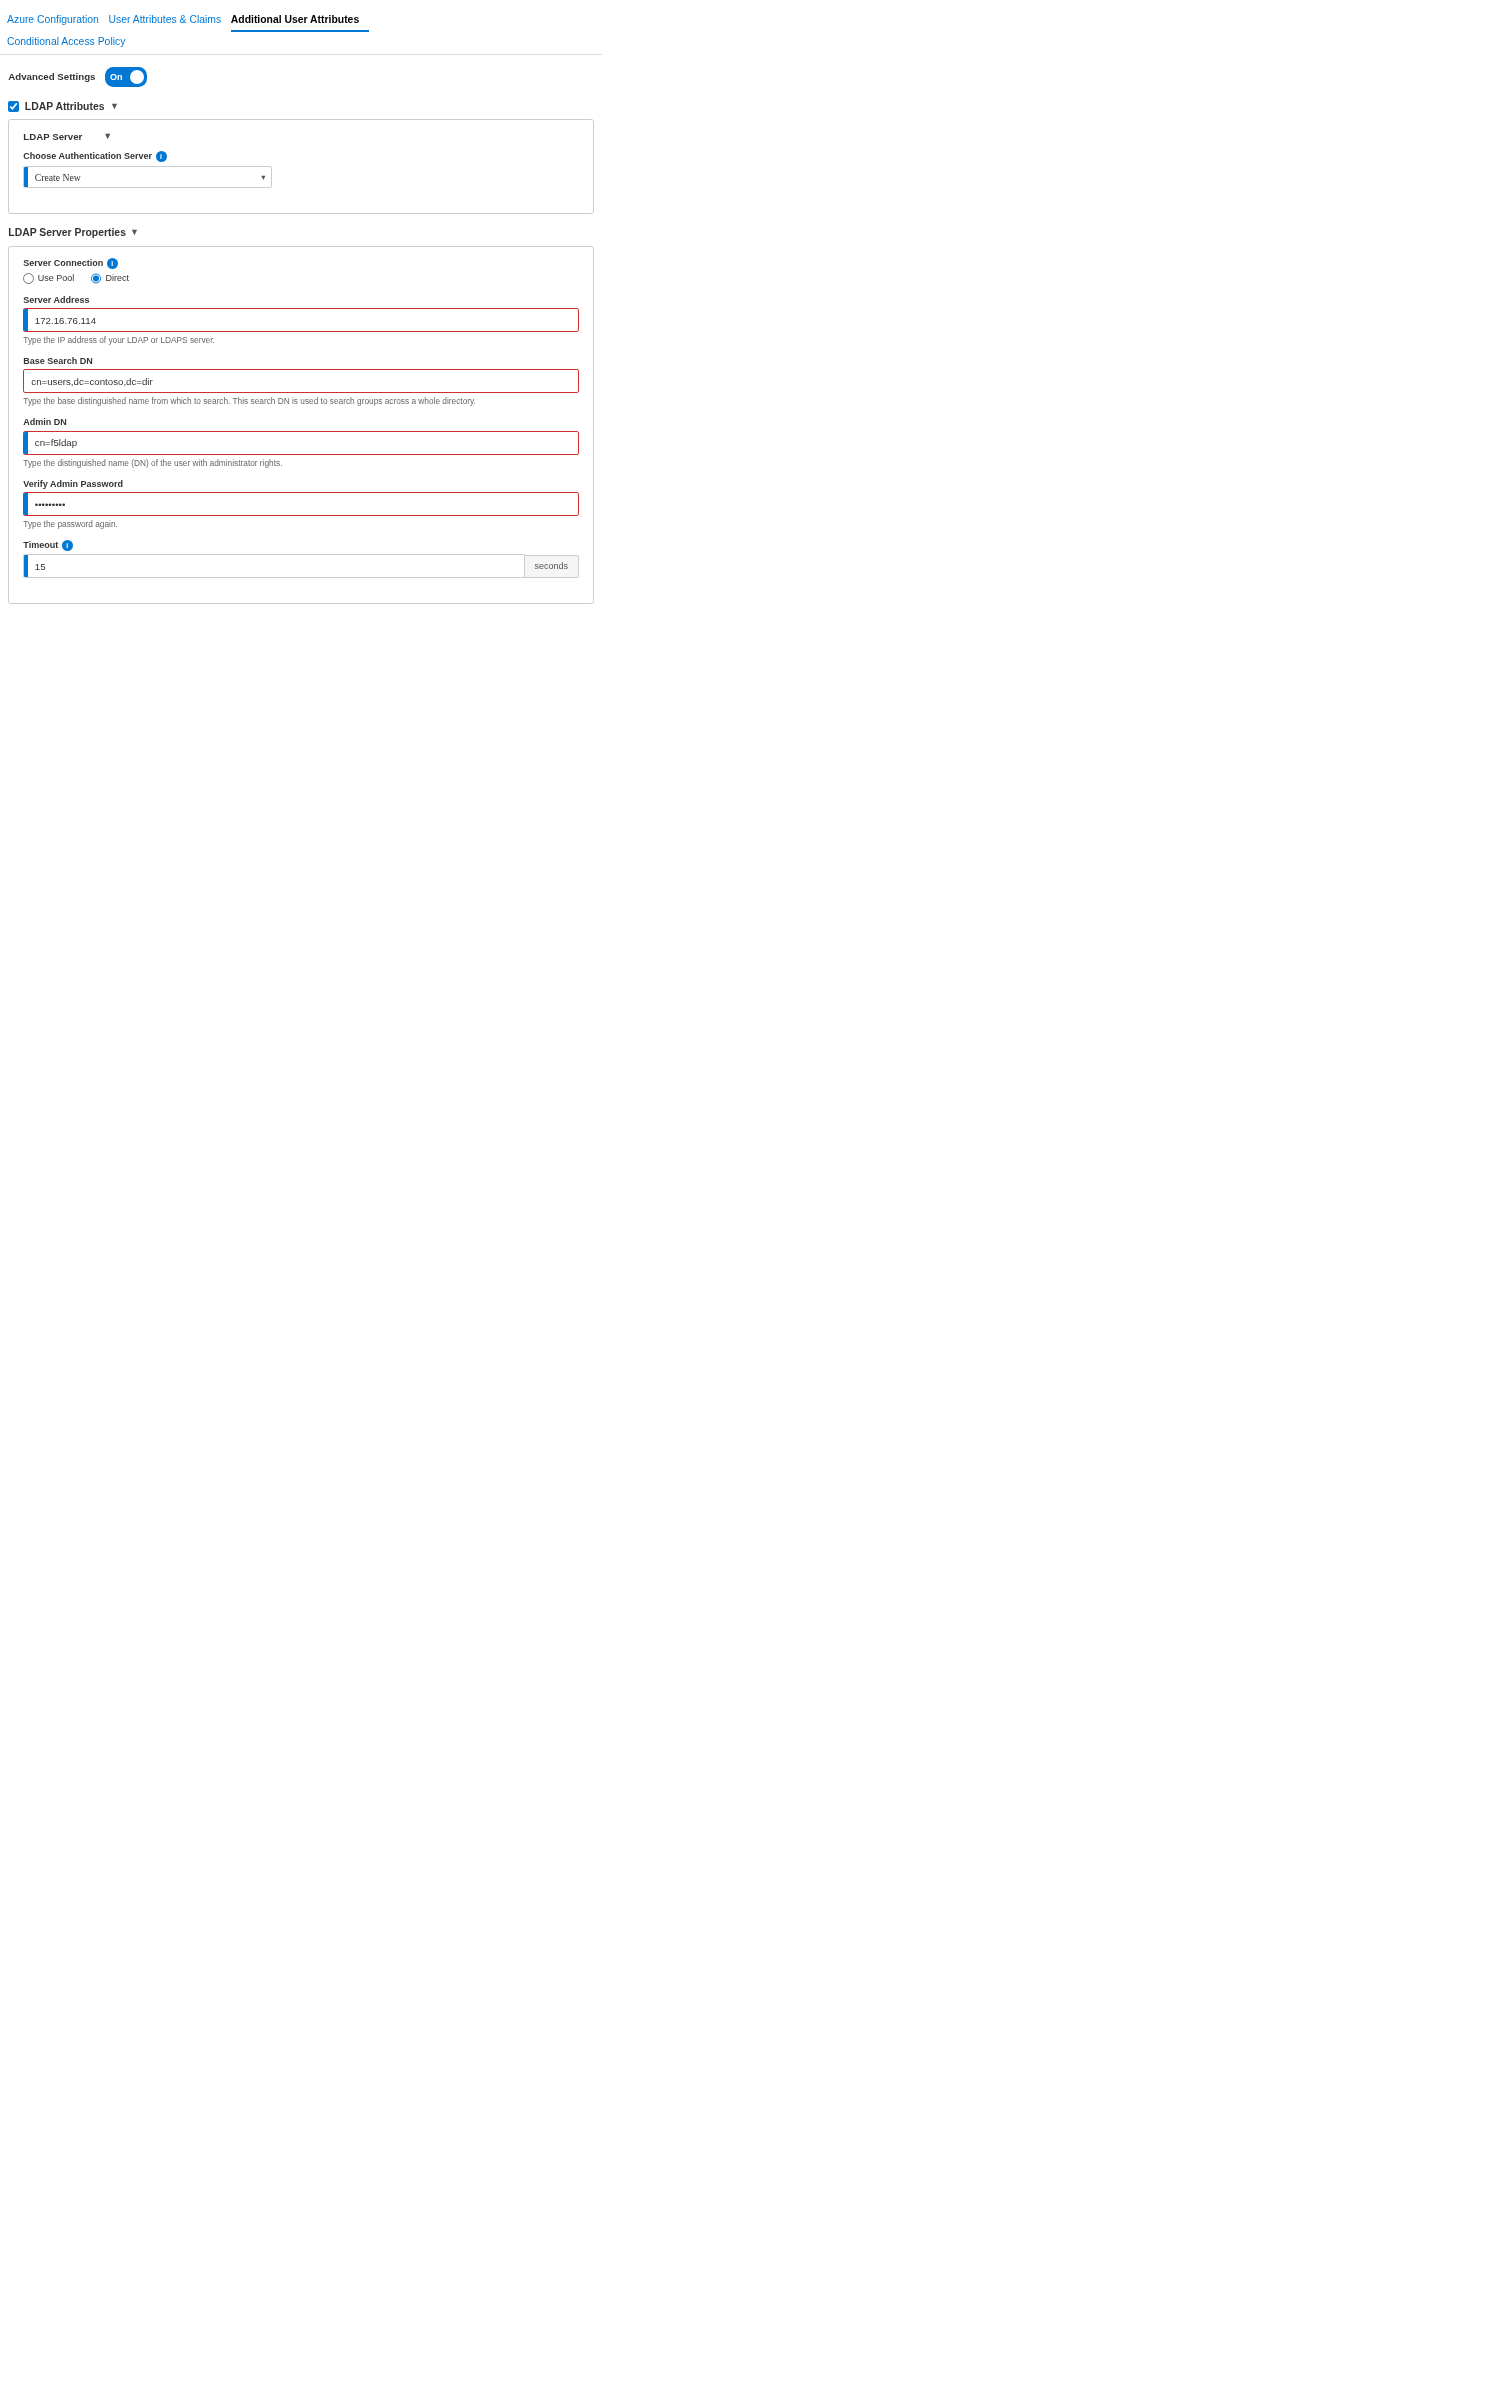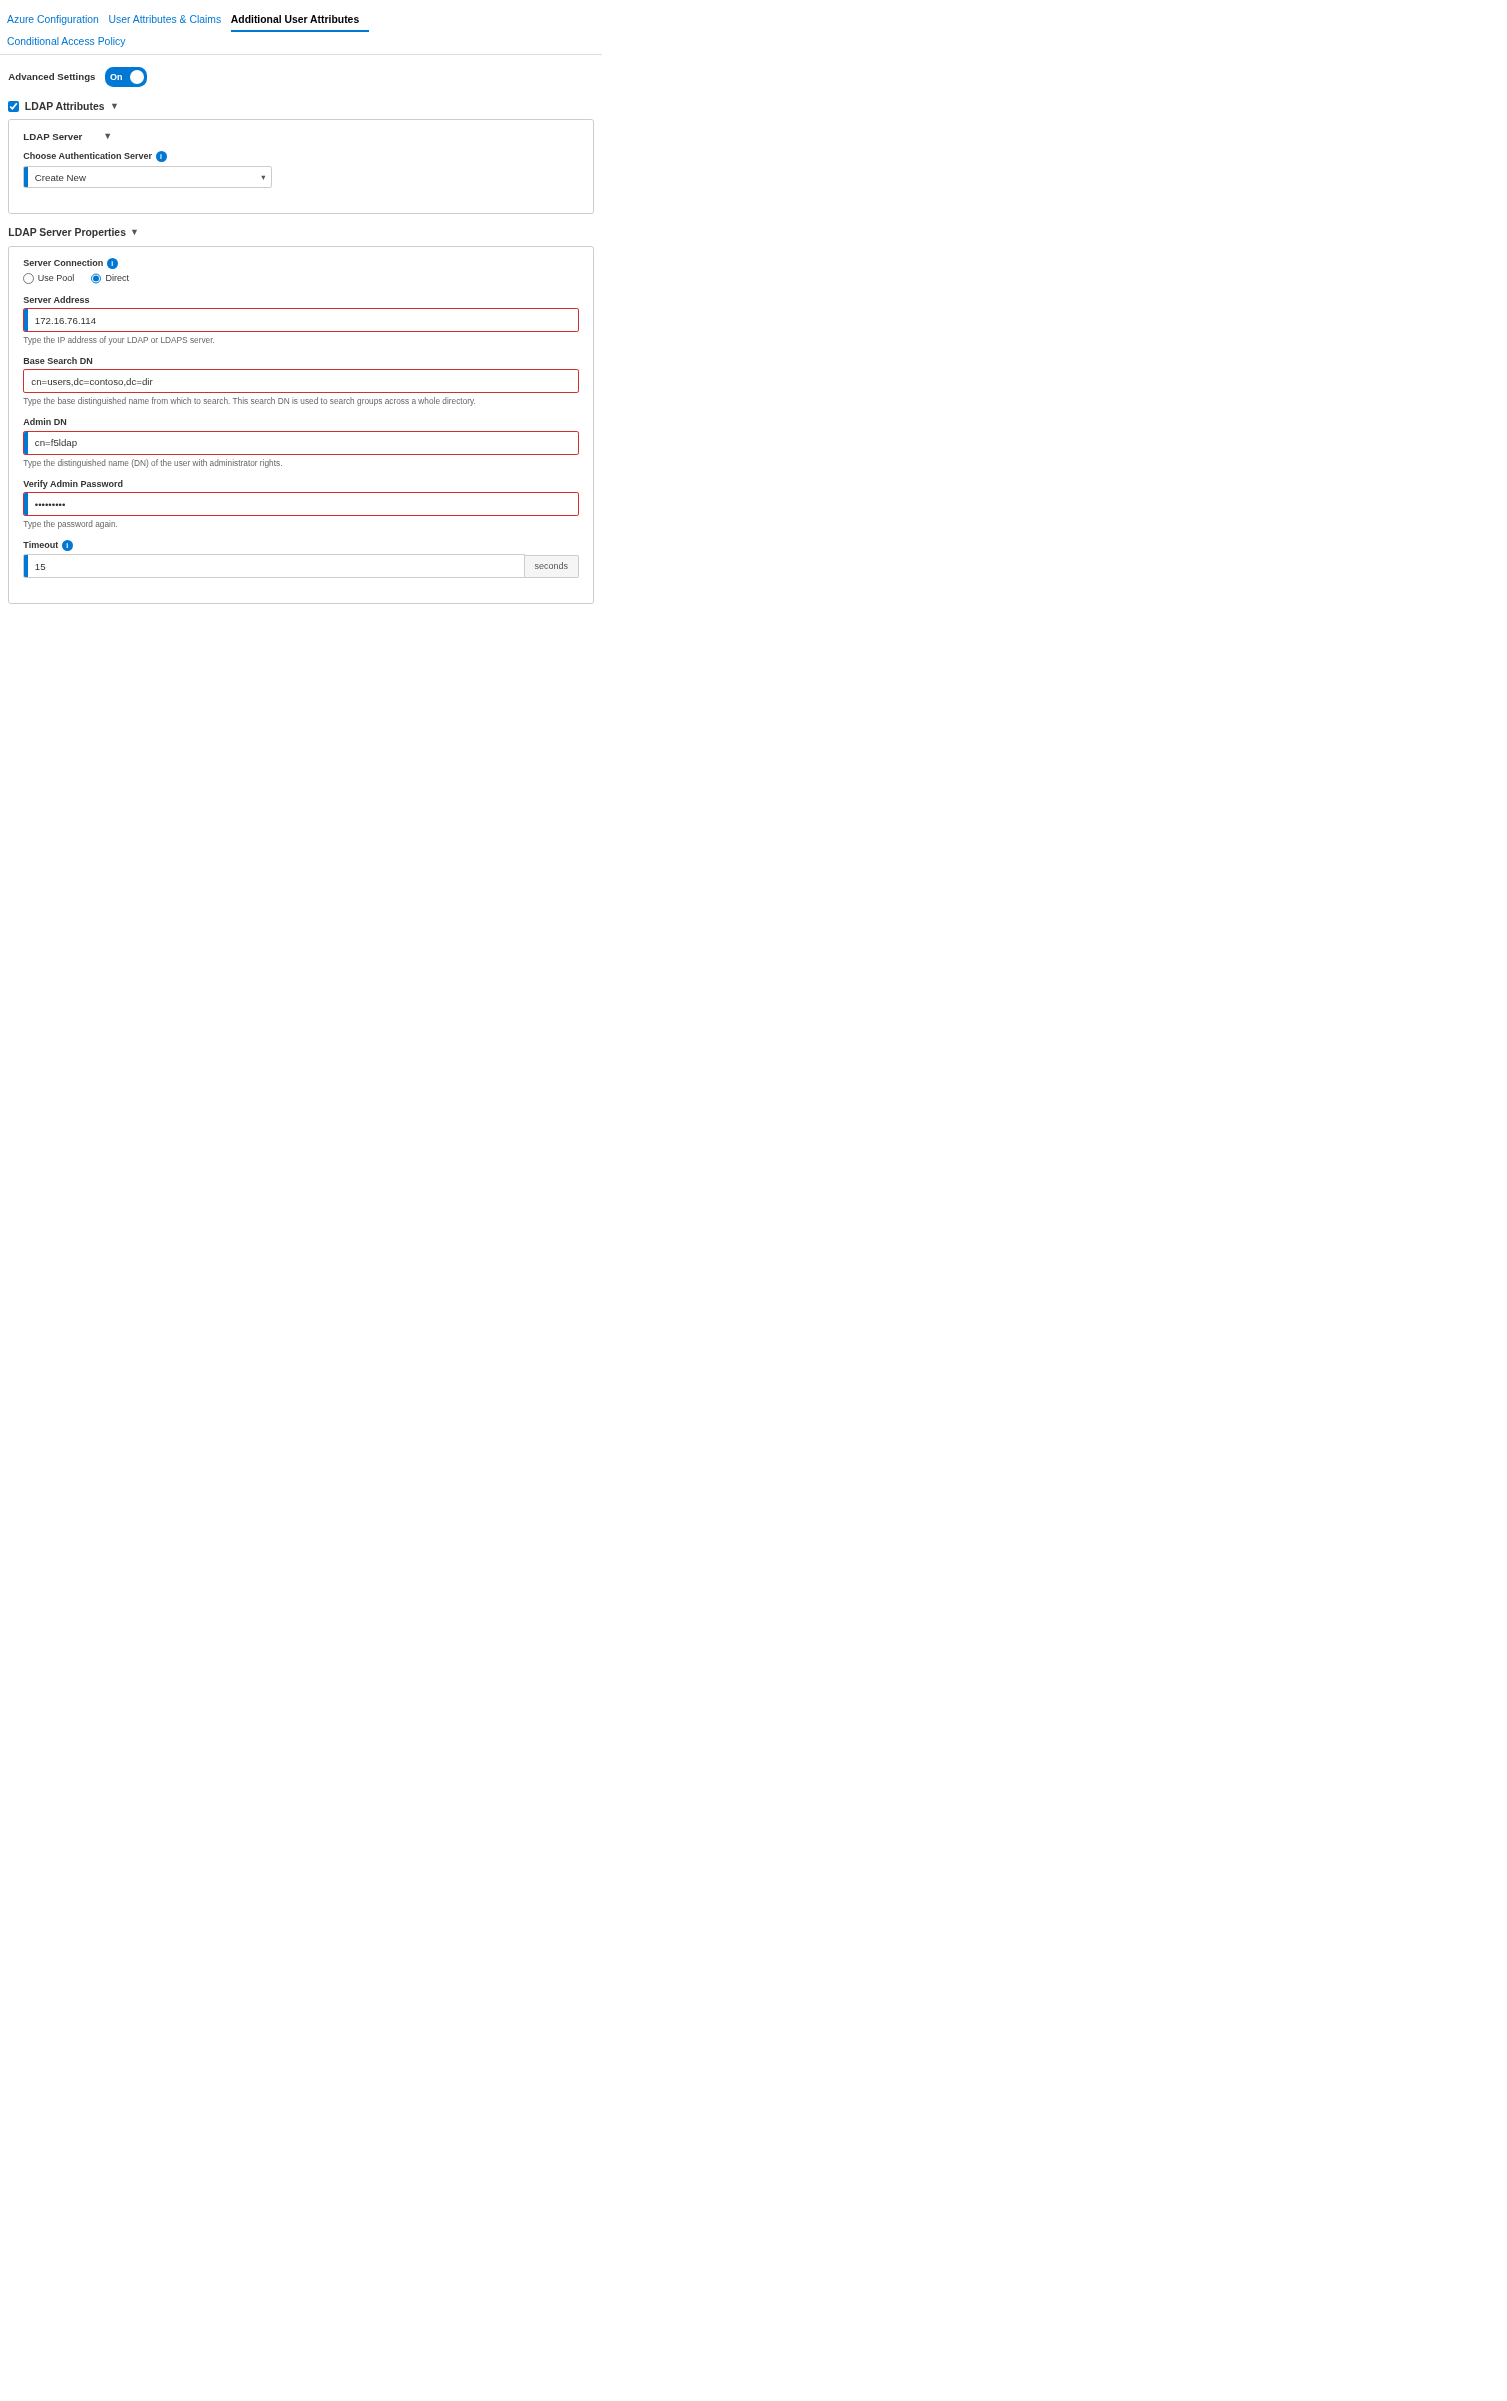--- a/index.html
+++ b/index.html
@@ -133,20 +133,21 @@
       color: #333;
       margin-bottom: 3.5px;
       display: flex;
       gap: 3.5px;
     }
 
     .select-wrapper {
       position: relative;
       width: 100%;
       max-width: 249px;
+      font-family: Liberation Serif, serif;
     }
     .select-with-indicator {
       display: flex;
       align-items: center;
       border: 0.7px solid #ccc;
       border-radius: 2.1px;
       background: #fff;
       overflow: hidden;
     }
     .select-blue-bar {

